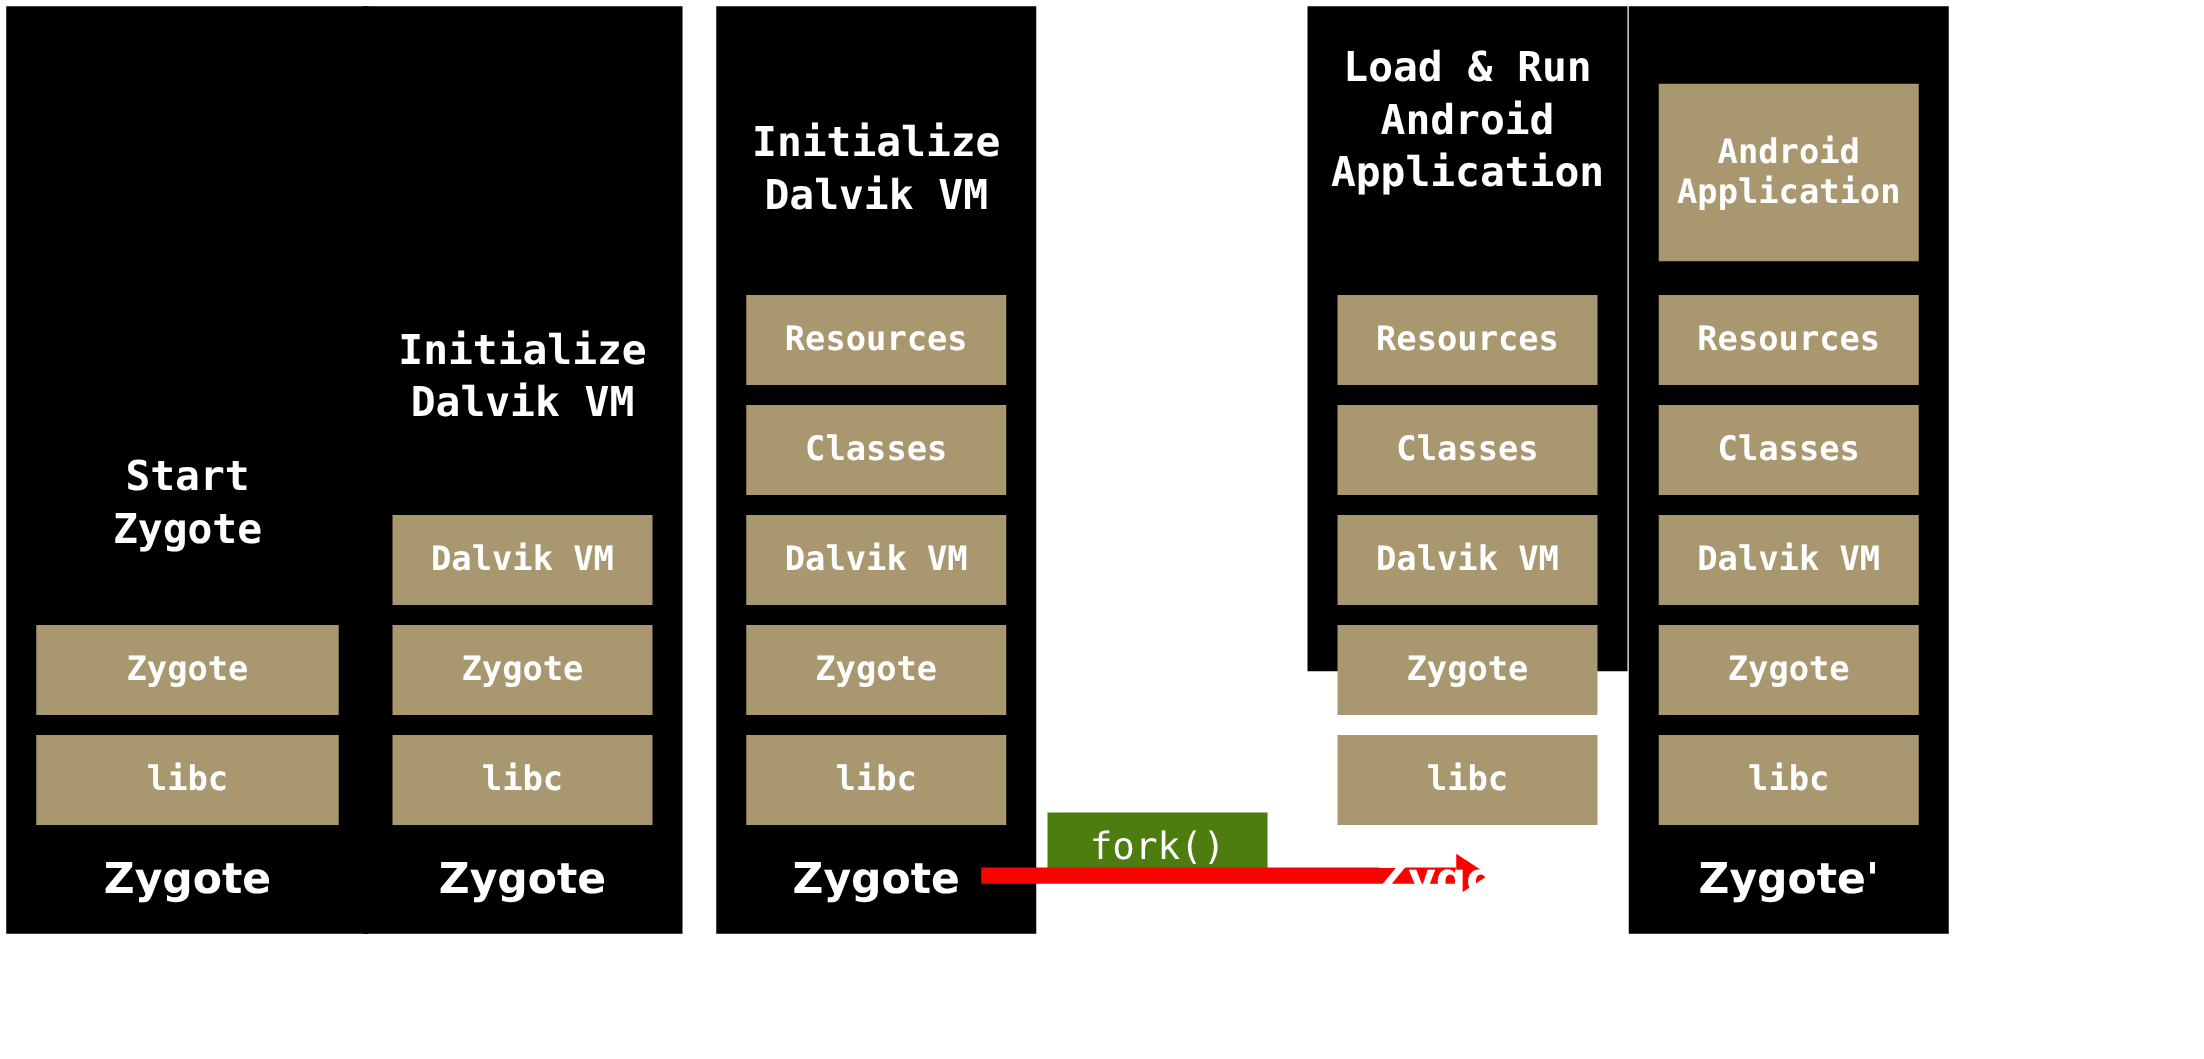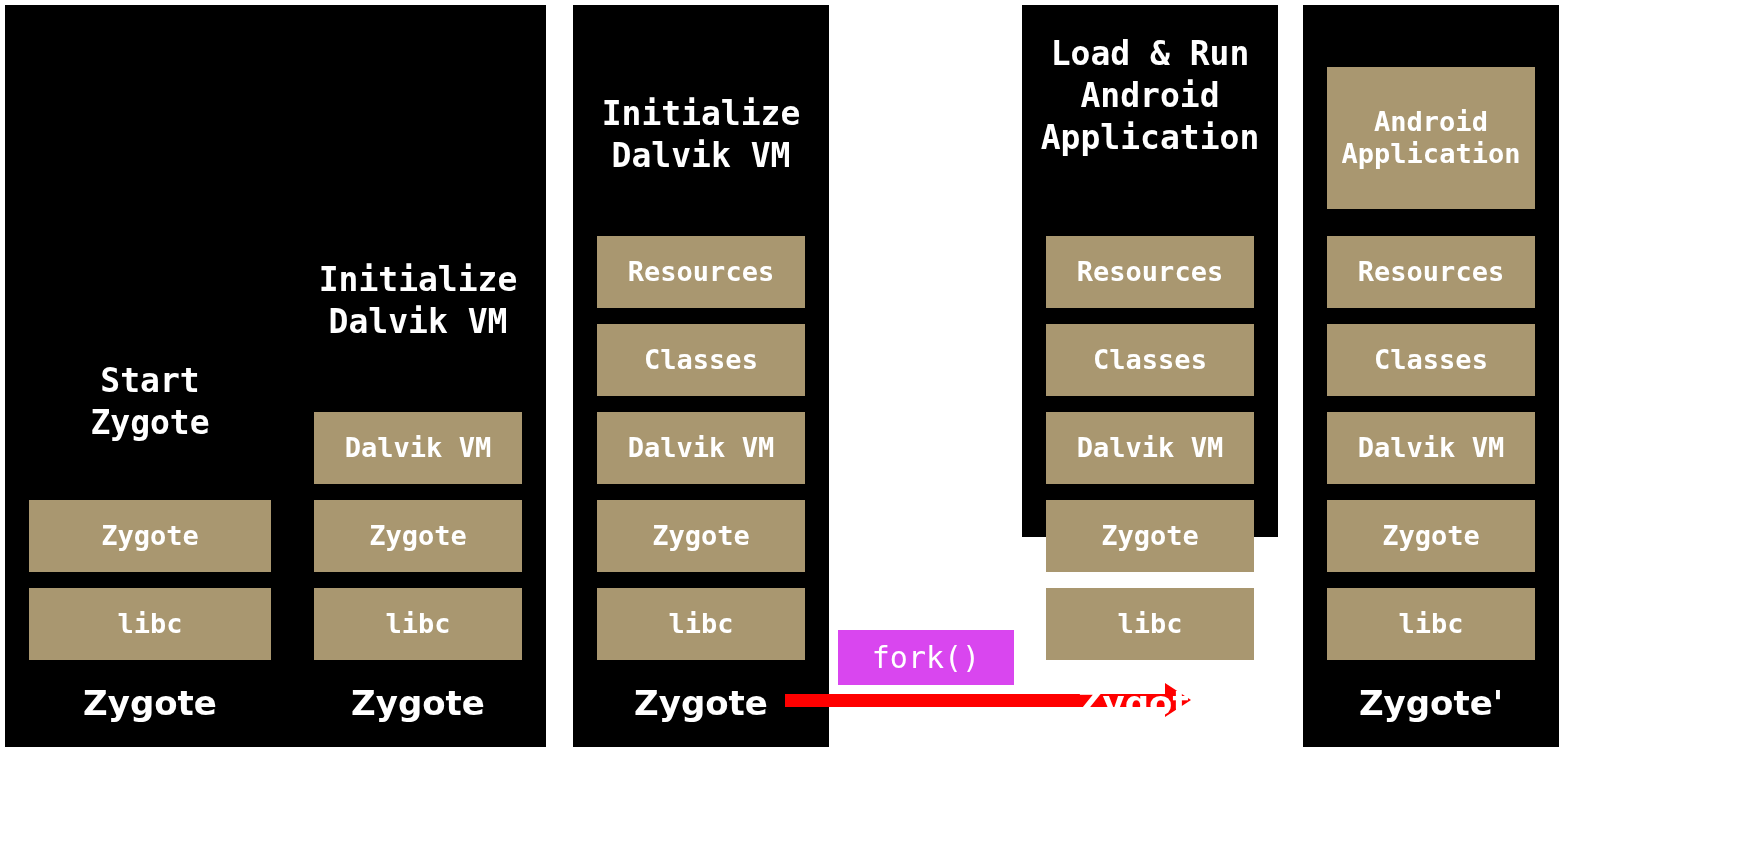--- a/index.html
+++ b/index.html
@@ -28,24 +28,24 @@
   }
 
   .proc-label{
     position:absolute;left:0;right:0;
     color:#ffffff;text-align:center;
     font-family:"DejaVu Sans","Liberation Sans",sans-serif;
     font-weight:bold;font-size:34px;line-height:40px;
   }
 
   .fork-box{
-    position:absolute;background:#d946ef;color:#ffffff;
+    position:absolute;background:#4d7c0f;color:#ffffff;
     display:flex;align-items:center;justify-content:center;
     font-family:"DejaVu Sans Mono","Liberation Mono",monospace;
-    font-size:30px;font-weight:normal;
+    font-size:30px;font-weight:normal;margin-top:20px;
   }
 
   .arrow-shaft{position:absolute;background:#ff0000;}
   .arrow-head{position:absolute;width:0;height:0;
     border-top:17px solid transparent;border-bottom:17px solid transparent;
     border-left:26px solid #ff0000;}
 </style>
 </head>
 <body>
 
@@ -82,21 +82,21 @@
       <div class="layer" style="top:495px;height:72px;">Zygote</div>
       <div class="layer" style="top:583px;height:72px;">libc</div>
     </div>
     <div class="proc-label" style="top:678px;">Zygote</div>
   </div>
 
   <div class="fork-box" style="left:838px;top:630px;width:176px;height:55px;">fork()</div>
   <div class="arrow-shaft" style="left:785px;top:694px;width:380px;height:13px;"></div>
   <div class="arrow-head" style="left:1165px;top:683px;"></div>
 
-  <div class="panel" style="left:1022px;top:5px;width:256px;height:532px;">
+  <div class="panel" style="left:1046px;top:5px;width:256px;height:532px;">
     <div class="phase-title" style="top:28px;">Load &amp; Run
 Android
 Application</div>
     <div class="stack">
       <div class="layer" style="top:231px;height:72px;">Resources</div>
       <div class="layer" style="top:319px;height:72px;">Classes</div>
       <div class="layer" style="top:407px;height:72px;">Dalvik VM</div>
       <div class="layer" style="top:495px;height:72px;">Zygote</div>
       <div class="layer" style="top:583px;height:72px;">libc</div>
     </div>

